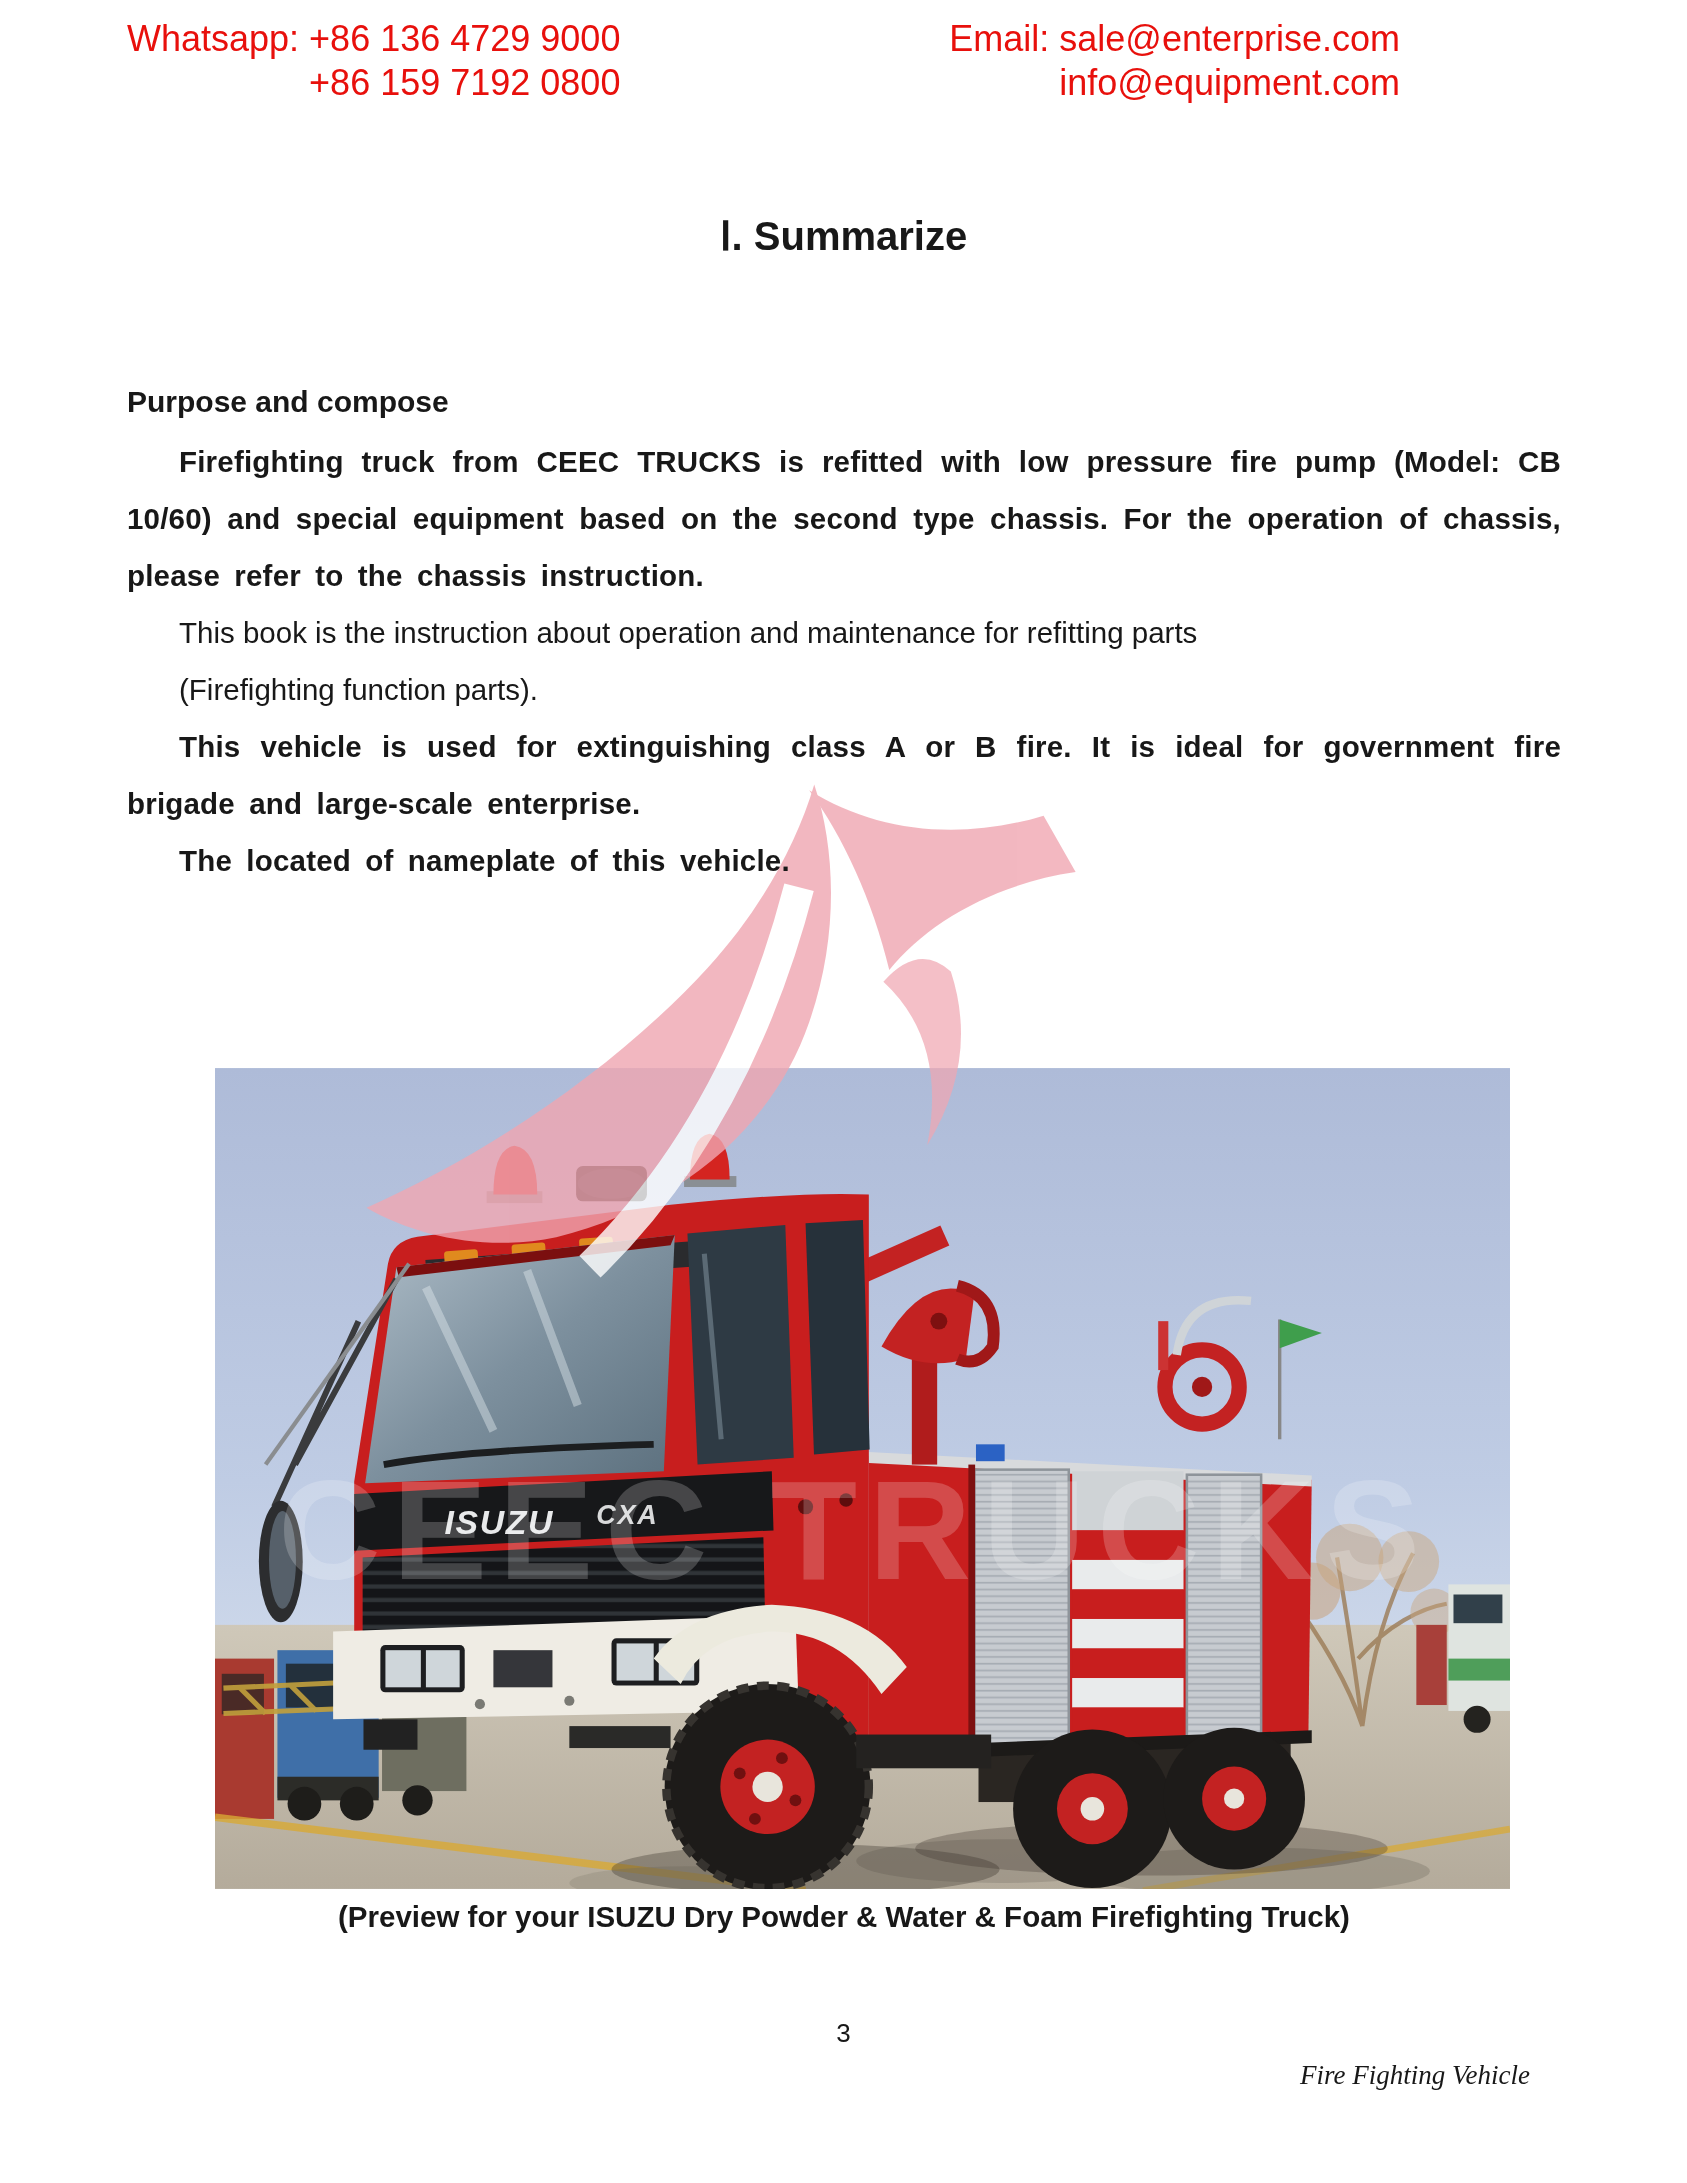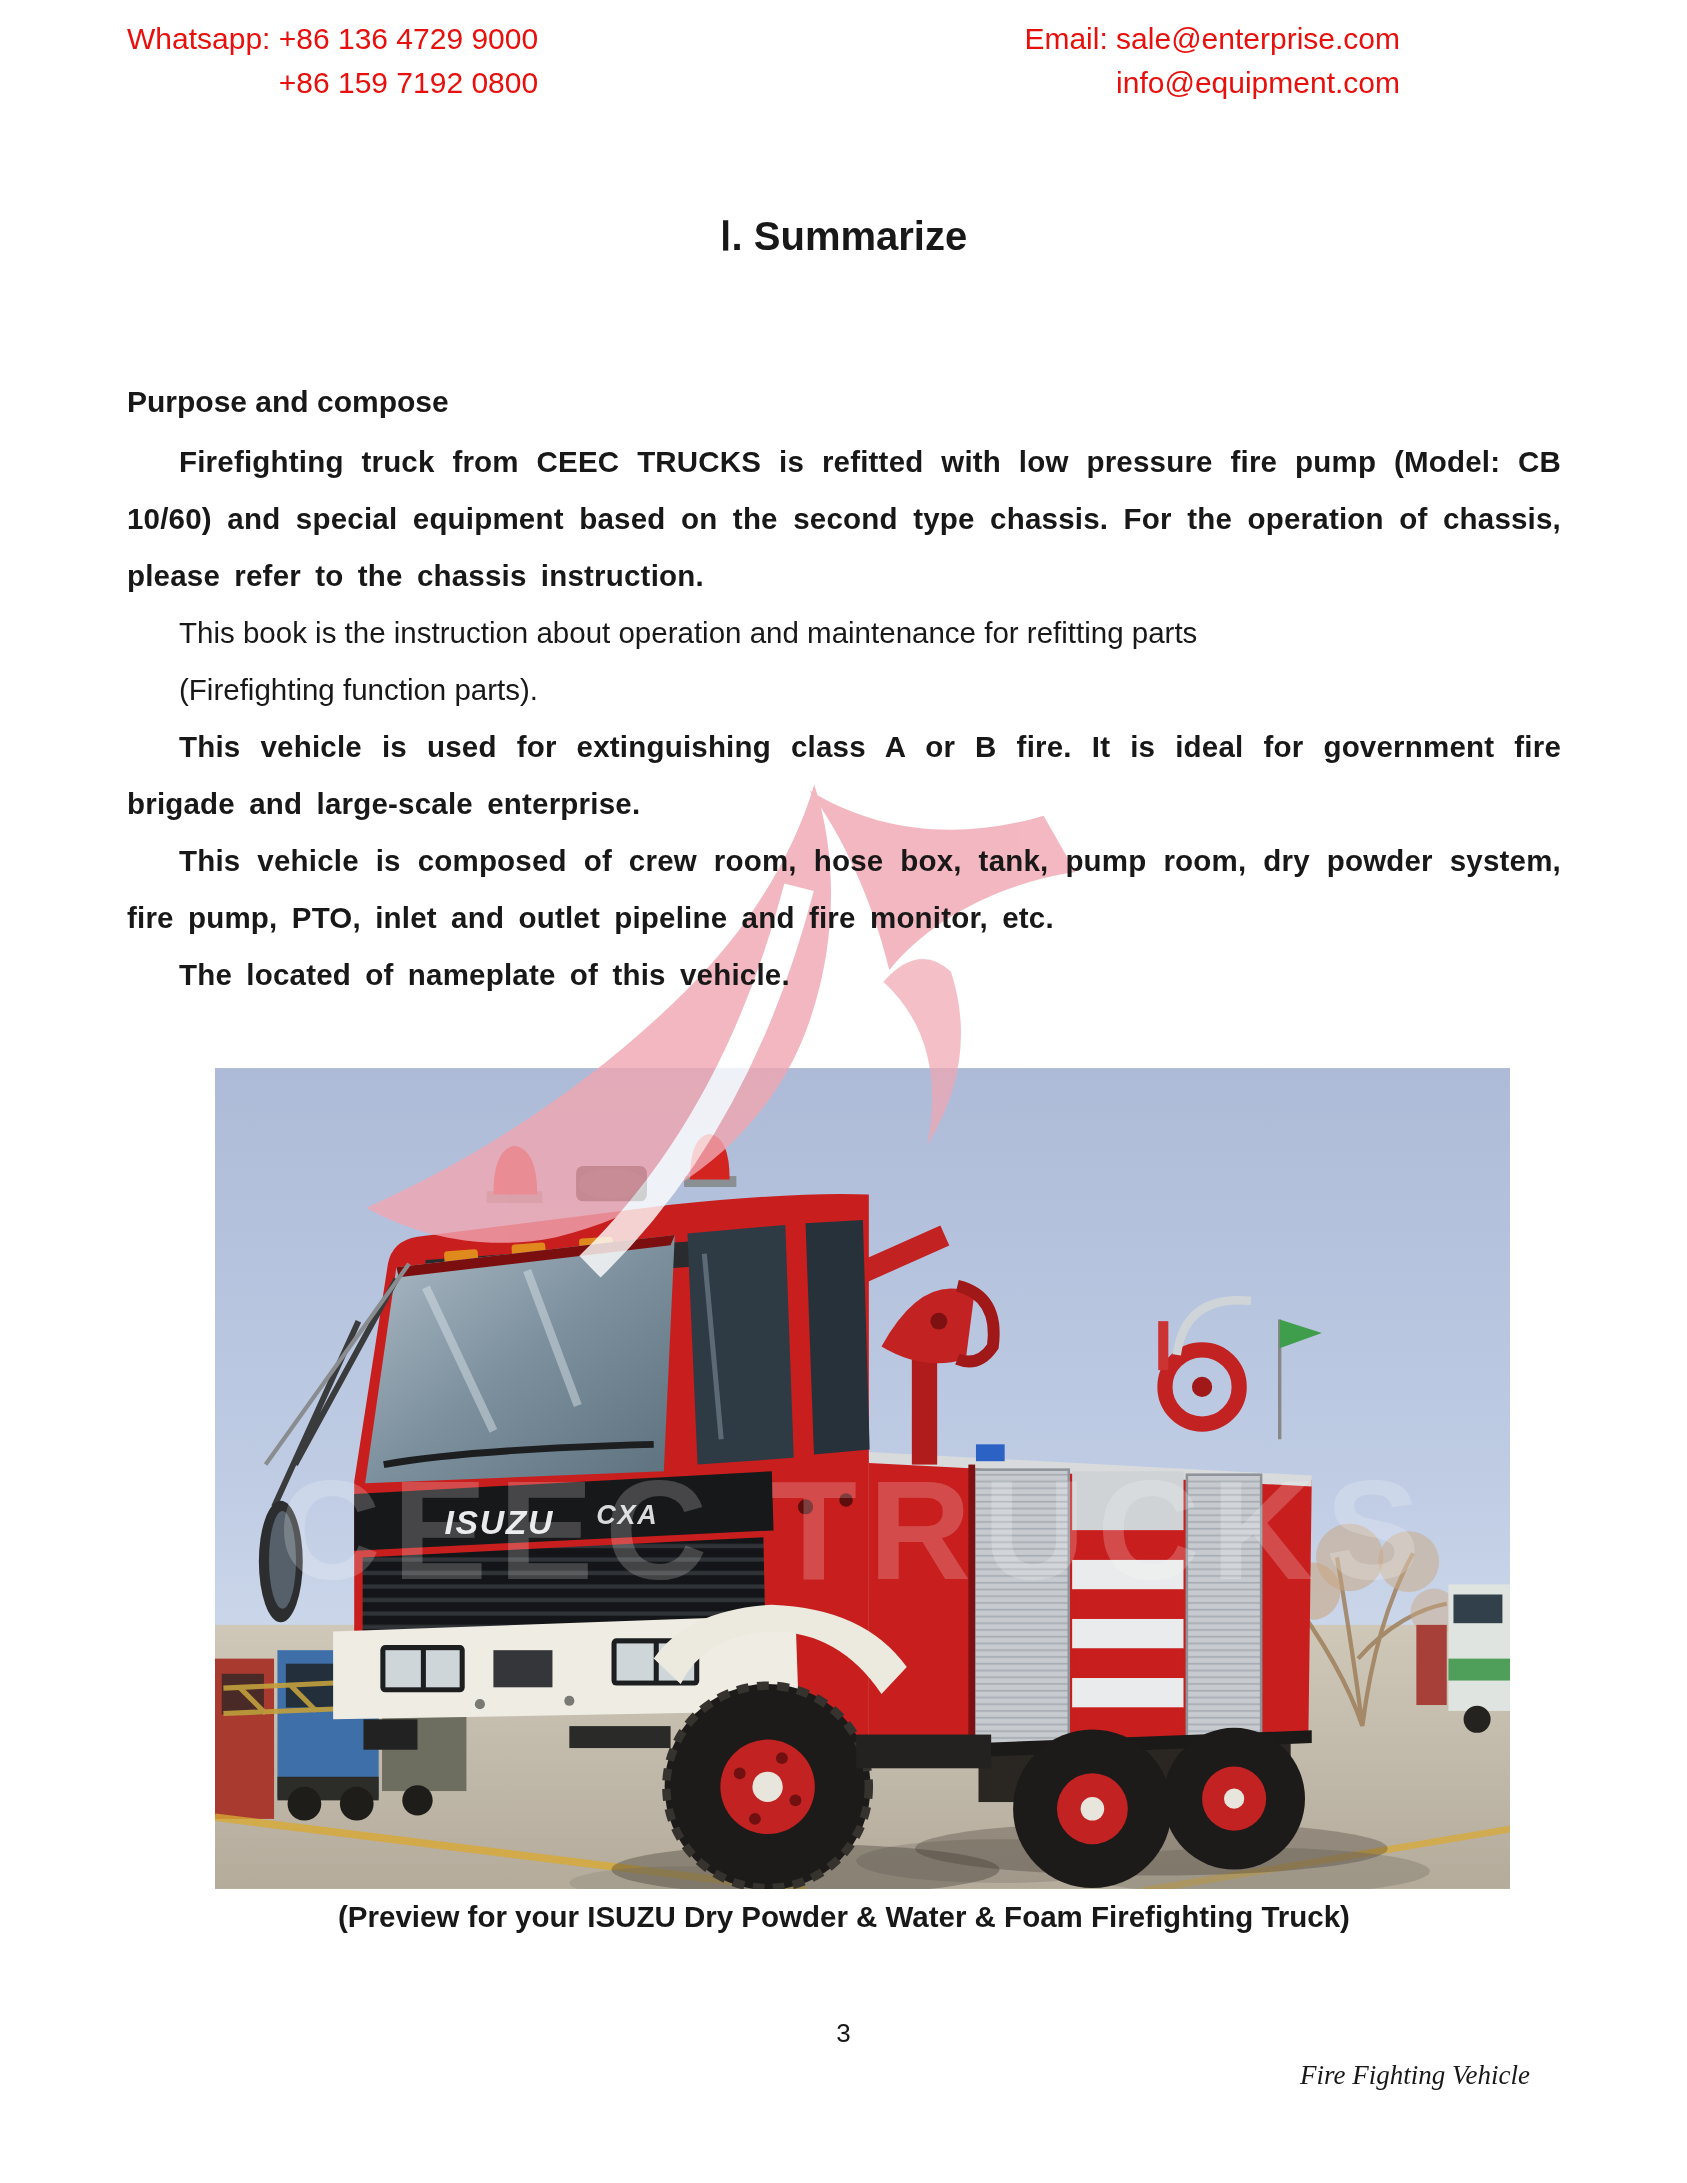--- a/index.html
+++ b/index.html
@@ -10,21 +10,21 @@
     background:#ffffff;
     font-family:"Liberation Sans", sans-serif;
     color:#181818;
     overflow:hidden;
   }
   
   .header{
     position:absolute; top:17px; left:127px; right:127px;
     display:flex; justify-content:space-between;
     color:#e8100c;
-    font-size:30px; line-height:44px;
+    font-size:36px; line-height:44px;
     z-index:3;
   }
   .header .col{ text-align:right; }
   .header .col.left{ margin-left:0; }
   .header .col.right{ margin-right:160px; }
   
   .doc-title{
     position:absolute; top:213px; left:0; width:100%;
     text-align:center; font-size:40px; font-weight:bold;
     z-index:3;
@@ -86,21 +86,20 @@
   </div>
 
   <div class="doc-title">Ⅰ. Summarize</div>
 
   <div class="content">
     <h3>Purpose and compose</h3>
     <p><span>Firefighting truck from </span><b>CEEC TRUCKS</b><span> is refitted with low pressure fire pump (Model: CB 10/60) and special equipment based on the second type chassis. For the operation of chassis, please refer to the chassis instruction.</span></p>
     <div class="line">This book is the instruction about operation and maintenance for refitting parts</div>
     <div class="line">(Firefighting function parts).</div>
     <p>This vehicle is used for extinguishing class A or B fire. It is ideal for government fire brigade and large-scale enterprise.</p>
-    <p>This vehicle is composed of crew room, hose box, tank, pump room, dry powder system, fire pump, PTO, inlet and outlet pipeline and fire monitor, etc.</p>
     <p>The located of nameplate of this vehicle.</p>
   </div>
 
   <div class="photo-wrap">
     <svg width="1295" height="821" viewBox="0 0 1535 973" xmlns="http://www.w3.org/2000/svg">
       <defs>
         <linearGradient id="sky" x1="0" y1="0" x2="0" y2="1">
           <stop offset="0" stop-color="#aebbd8"></stop>
           <stop offset="0.7" stop-color="#bfcce4"></stop>
           <stop offset="1" stop-color="#cdd8ea"></stop>

